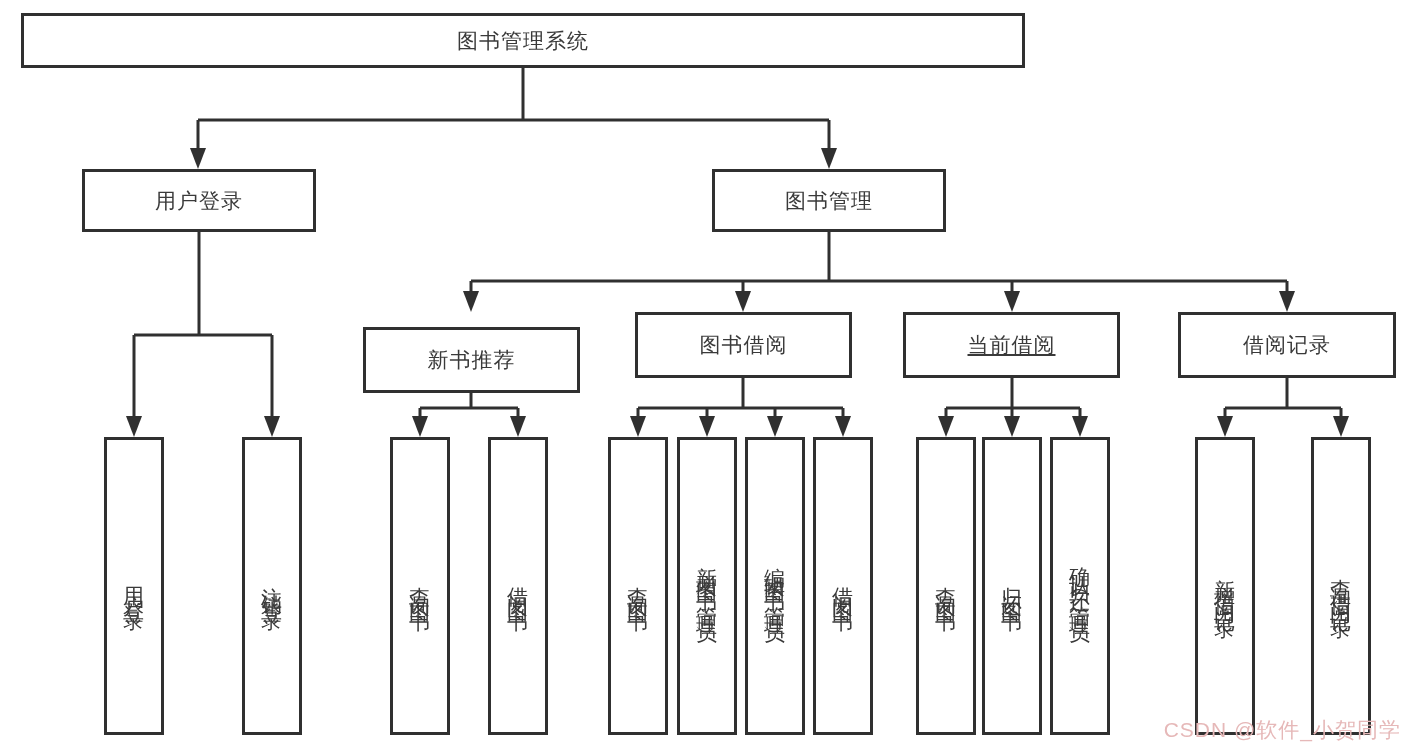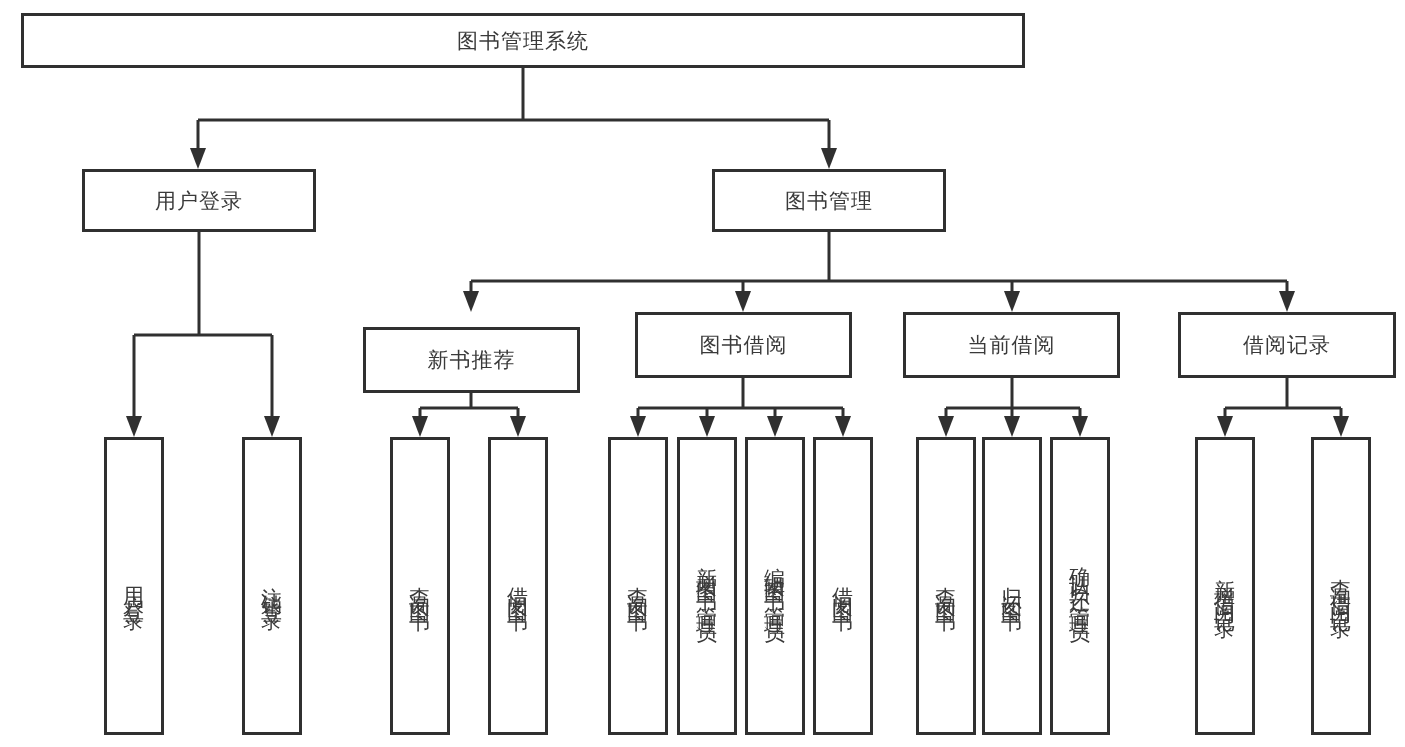--- a/index.html
+++ b/index.html
@@ -91,34 +91,35 @@
     </g>
   </svg>
 
   <div class="node hbox" style="left:21px;top:13px;width:1004px;height:55px;">图书管理系统</div>
 
   <div class="node hbox" style="left:82px;top:169px;width:234px;height:63px;">用户登录</div>
   <div class="node hbox" style="left:712px;top:169px;width:234px;height:63px;">图书管理</div>
 
   <div class="node hbox" style="left:363px;top:312px;width:217px;height:66px;margin-top:15px;">新书推荐</div>
   <div class="node hbox" style="left:635px;top:312px;width:217px;height:66px;font-family:Liberation Serif, serif;">图书借阅</div>
-  <div class="node hbox" style="left:903px;top:312px;width:217px;height:66px;">当前借阅</div>
+  <div class="node hbox" style="left:903px;top:312px;width:217px;height:66px;text-decoration:underline;">当前借阅</div>
   <div class="node hbox" style="left:1178px;top:312px;width:218px;height:66px;">借阅记录</div>
 
   <div class="node vbox" style="left:104px;top:437px;width:60px;height:298px;">用户登录</div>
   <div class="node vbox" style="left:242px;top:437px;width:60px;height:298px;">注销登录</div>
 
   <div class="node vbox" style="left:390px;top:437px;width:60px;height:298px;">查询图书</div>
   <div class="node vbox" style="left:488px;top:437px;width:60px;height:298px;">借阅图书</div>
 
   <div class="node vbox" style="left:608px;top:437px;width:60px;height:298px;">查询图书</div>
   <div class="node vbox" style="left:677px;top:437px;width:60px;height:298px;">新增图书（管理员）</div>
   <div class="node vbox" style="left:745px;top:437px;width:60px;height:298px;">编辑图书（管理员）</div>
   <div class="node vbox" style="left:813px;top:437px;width:60px;height:298px;">借阅图书</div>
 
   <div class="node vbox" style="left:916px;top:437px;width:60px;height:298px;">查询图书</div>
   <div class="node vbox" style="left:982px;top:437px;width:60px;height:298px;">归还图书</div>
   <div class="node vbox" style="left:1050px;top:437px;width:60px;height:298px;">确认归还（管理员）</div>
 
   <div class="node vbox" style="left:1195px;top:437px;width:60px;height:298px;">新增借阅记录</div>
   <div class="node vbox" style="left:1311px;top:437px;width:60px;height:298px;">查询借阅记录</div>
 
+  <div class="watermark">CSDN @软件_小贺同学</div>
 </div>
 
 </body></html>

